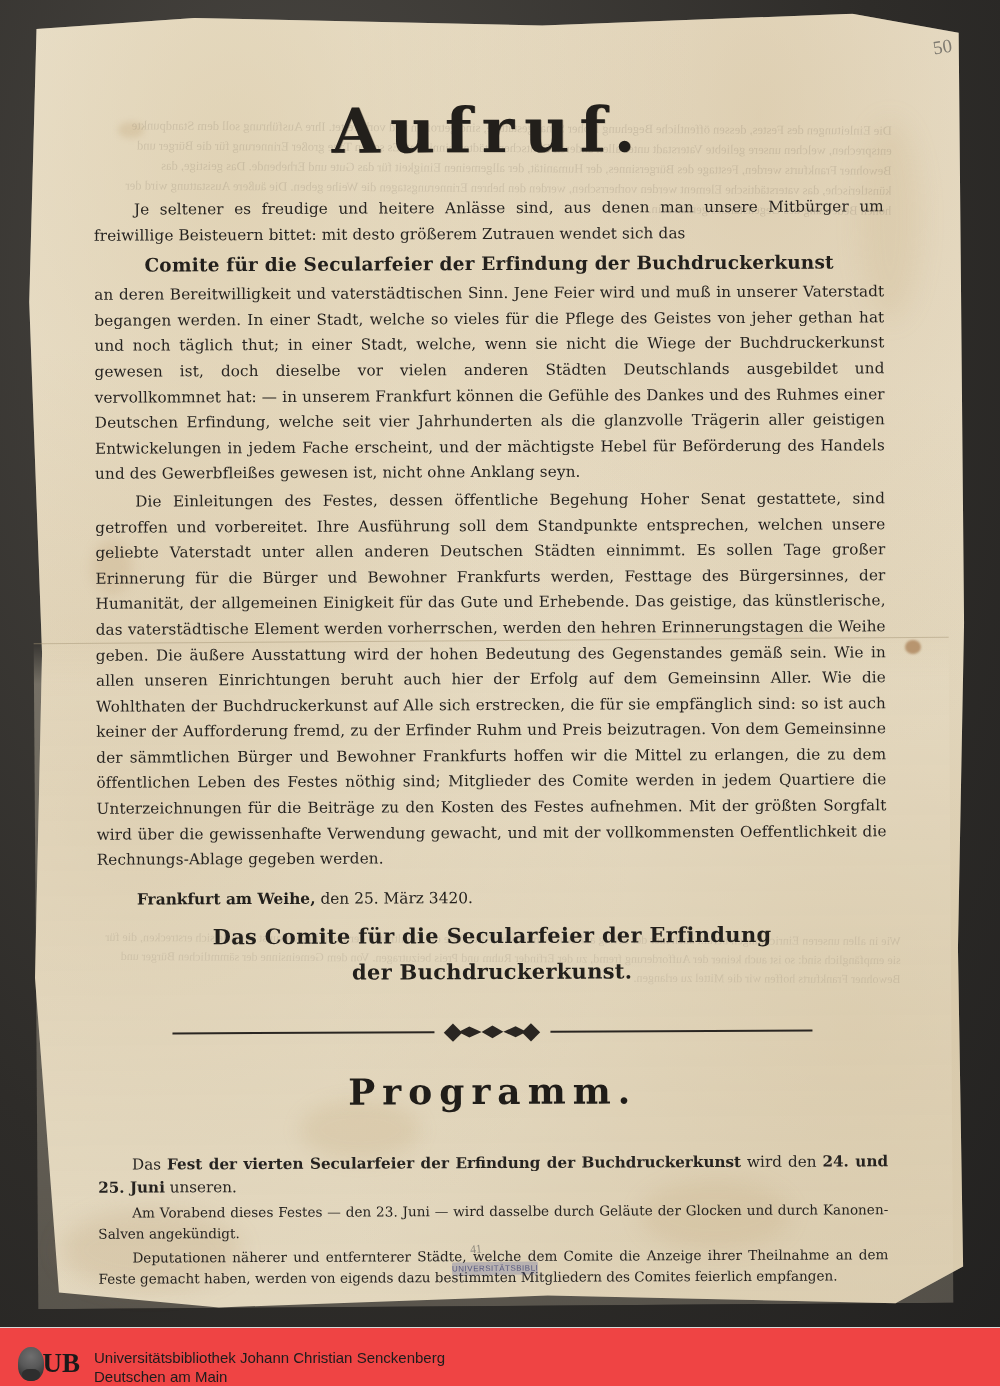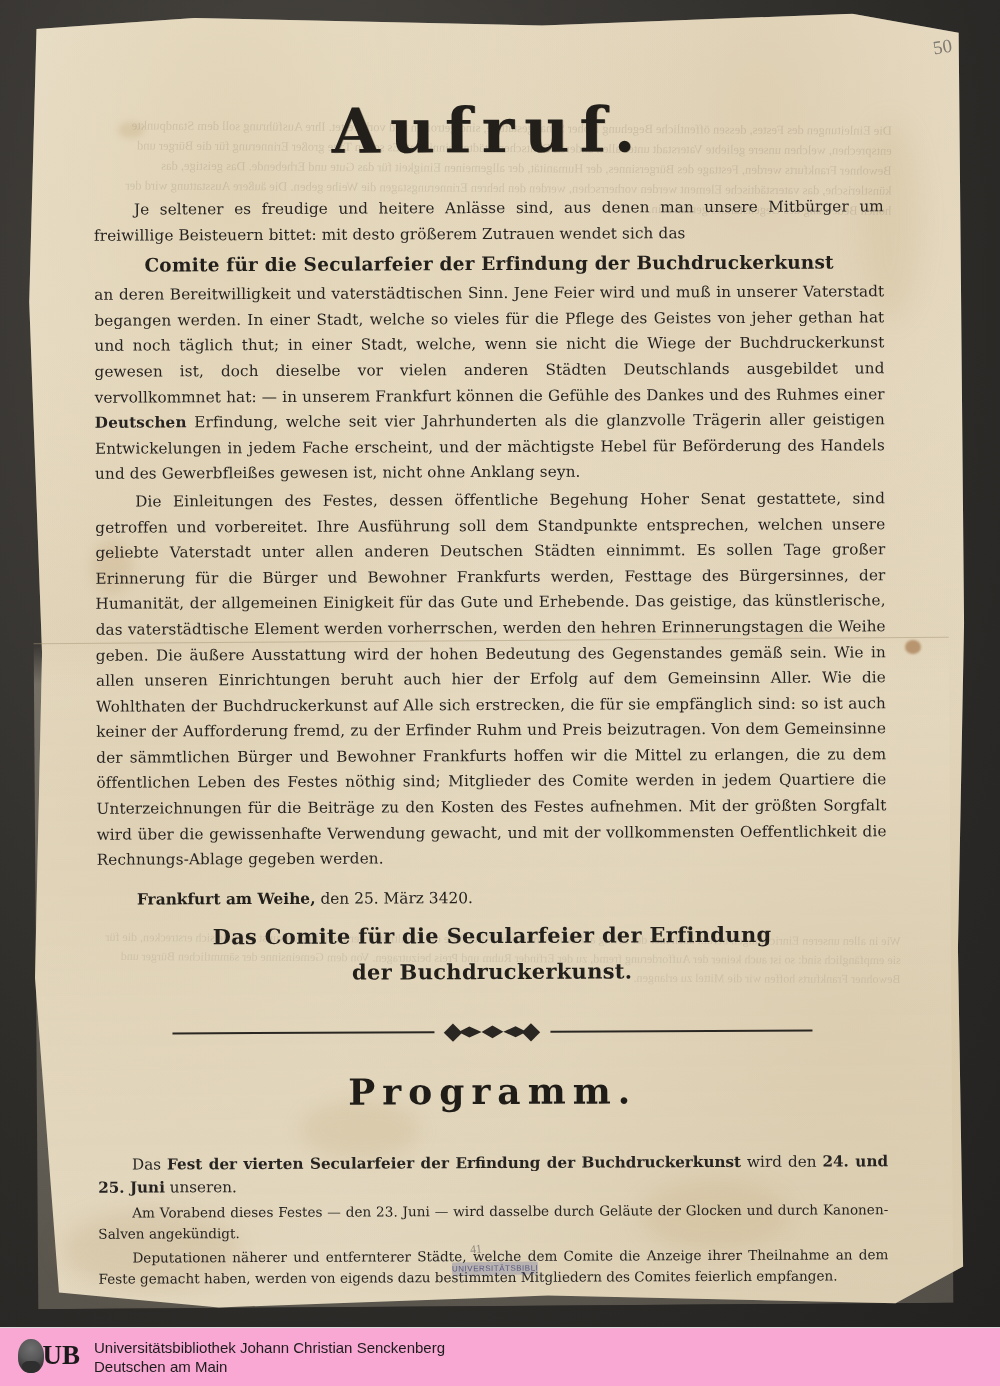--- a/index.html
+++ b/index.html
@@ -138,21 +138,21 @@
     display: block;
     text-align: center;
     font-family: "DejaVu Serif", serif;
     font-weight: bold;
     font-size: 18.5px;
     line-height: 30px;
     letter-spacing: 0.2px;
     margin: 2px 0 2px 0;
   }
 
-  .bold-inline { font-weight: bold; margin-top: 28px; }
+  .bold-inline { font-weight: normal; margin-top: 28px; }
 
   .date-line {
     font-family: "DejaVu Serif", serif;
     font-size: 15.4px;
     line-height: 28px;
     margin: 12px 0 2px 40px;
   }
   .date-line .place { font-weight: bold; }
 
   .signature-block {
@@ -261,23 +261,23 @@
     opacity: 0.8;
   }
 
   
   #footer-bar {
     position: absolute;
     left: 0;
     bottom: 0;
     width: 1000px;
     height: 58px;
-    background: #f9a8d4;
+    background: #ef4444;
     display: flex;
-    align-items: center;
+    align-items: flex-end;
     border-top: 1px solid #d8d8d8;
   }
   #ub-logo {
     width: 62px;
     height: 42px;
     margin-left: 18px;
     margin-right: 14px;
     position: relative;
     flex: 0 0 auto;
   }

